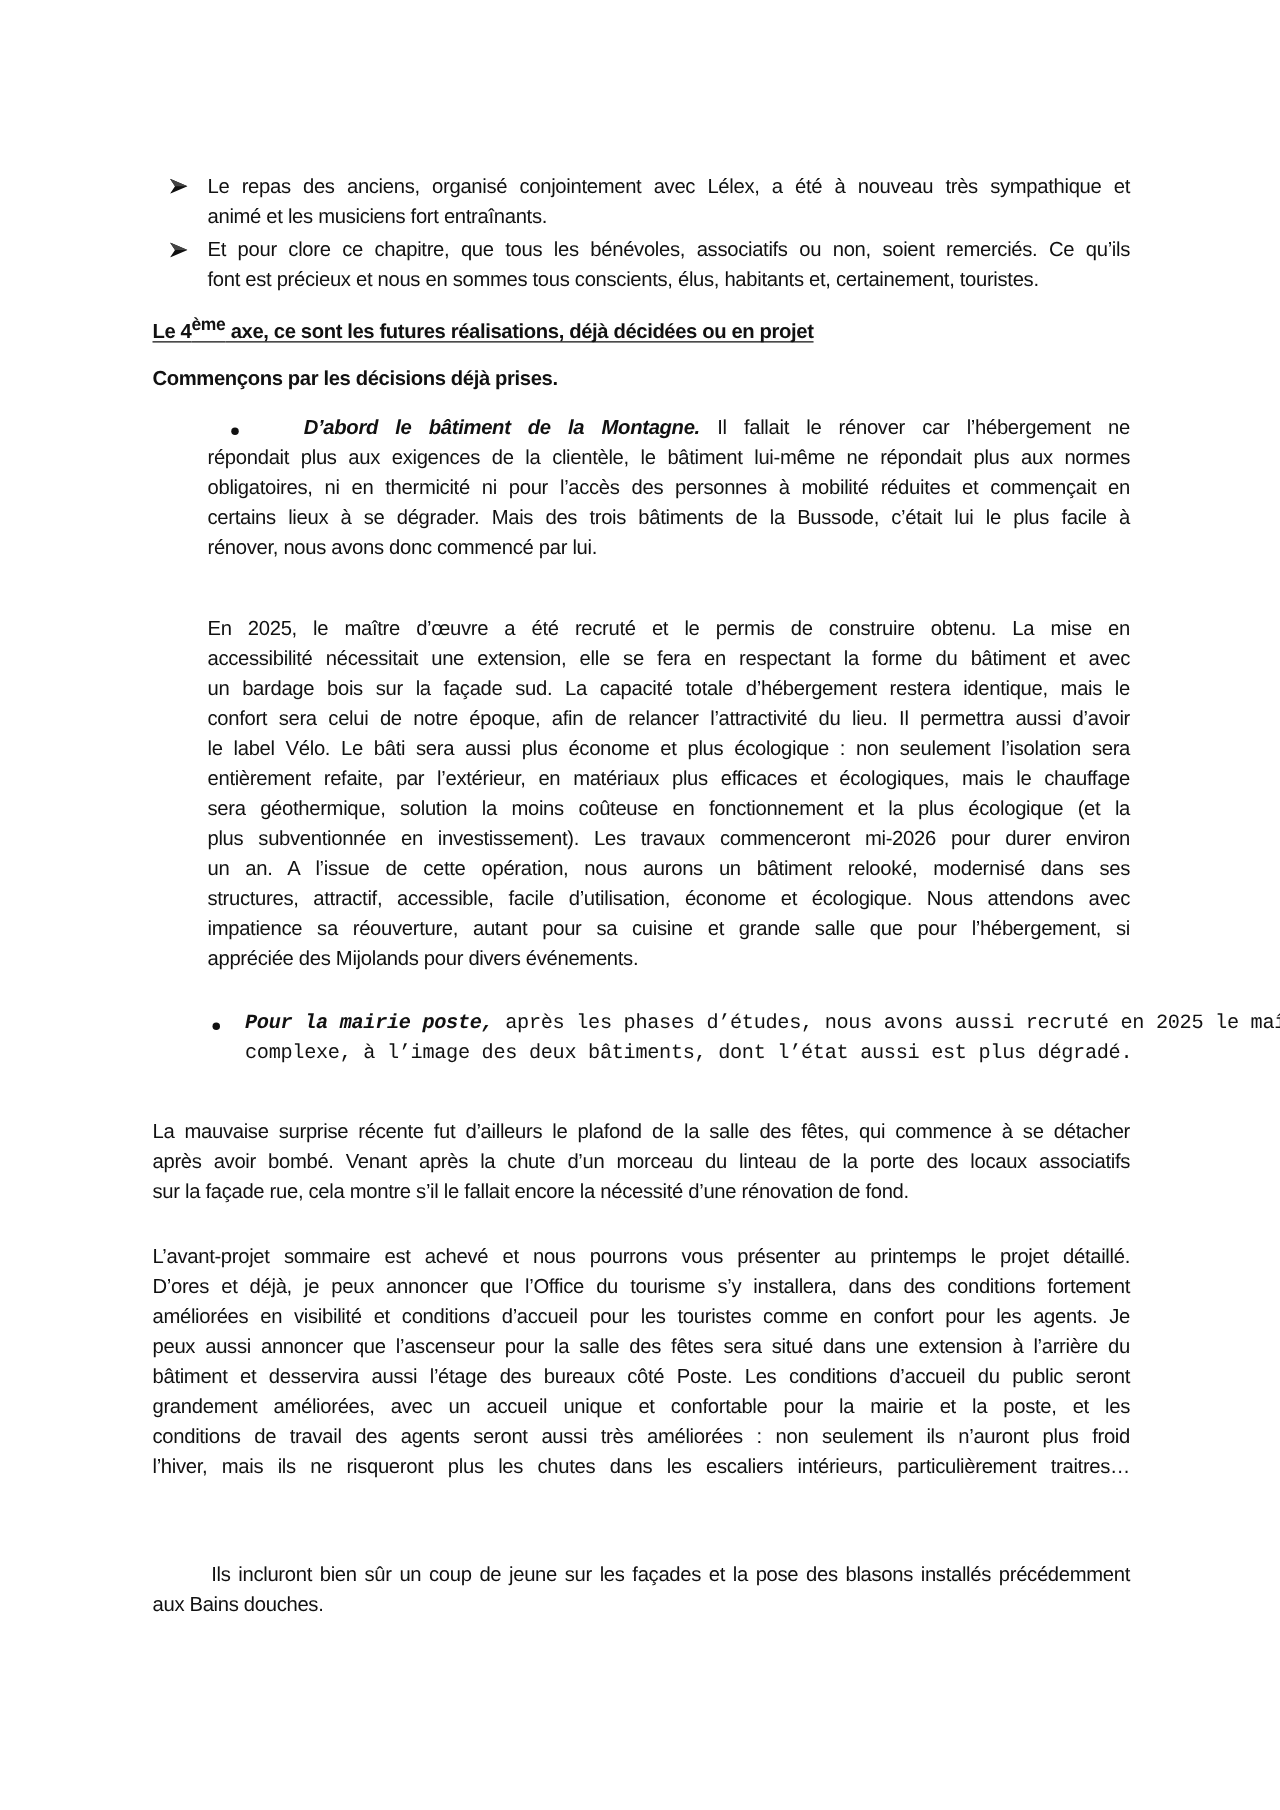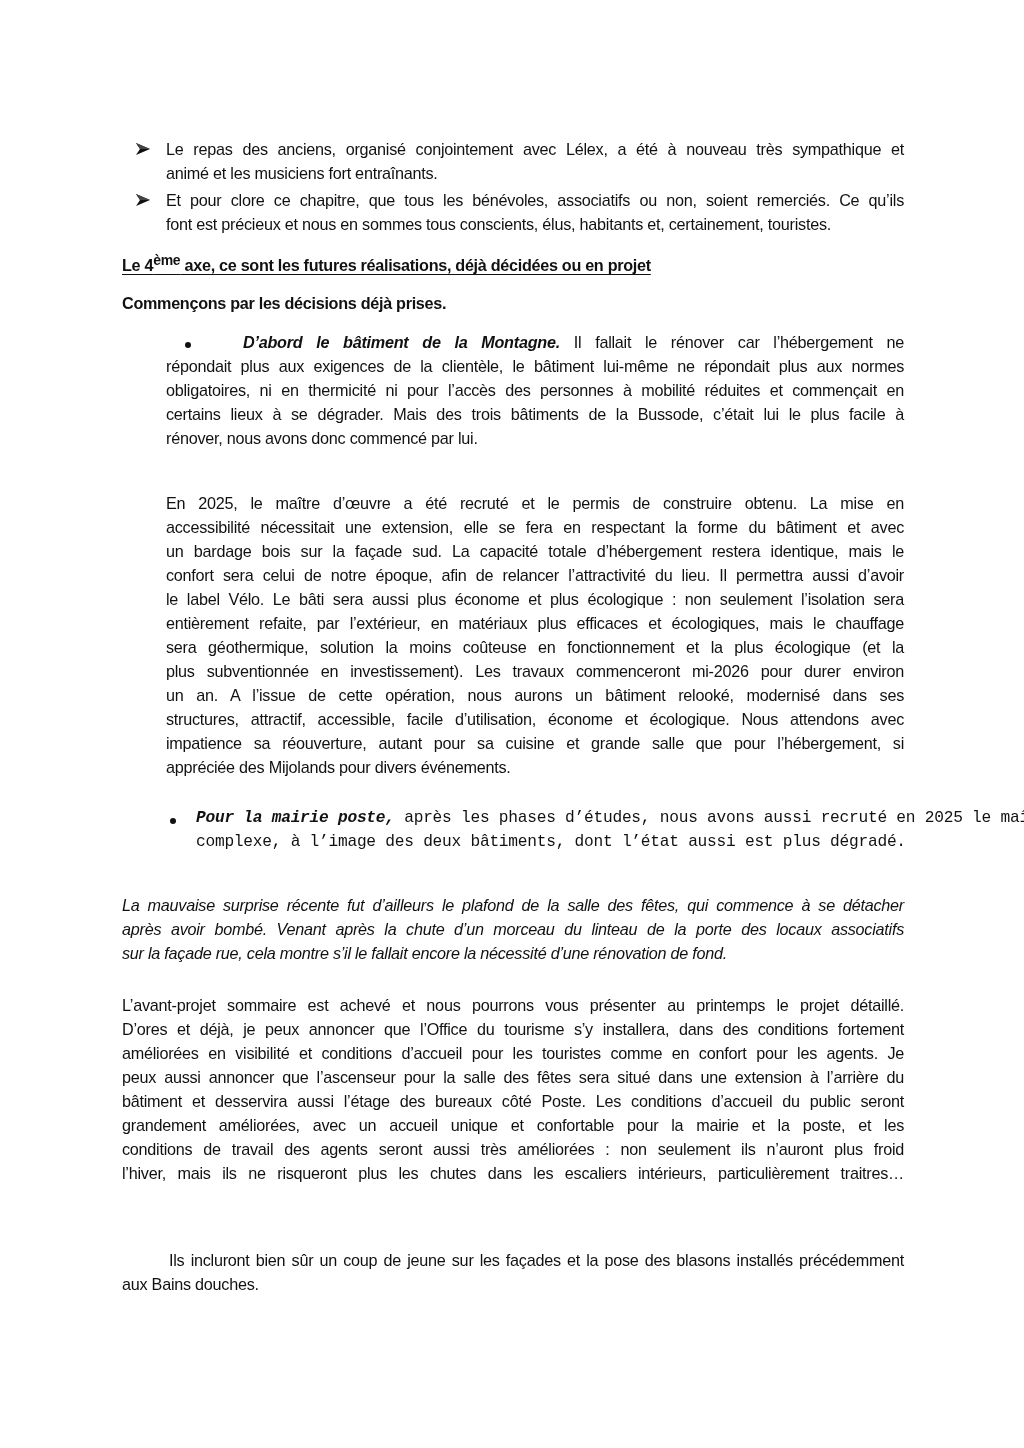--- a/index.html
+++ b/index.html
@@ -140,21 +140,21 @@
     <span class="line" style="word-spacing: 0px;">impatience sa réouverture, autant pour sa cuisine et grande salle que pour l’hébergement, si</span>
     <span class="line last">appréciée des Mijolands pour divers événements.</span>
   </div>
 
   <div class="bullet-dot" style="left:170px; top:802px;"></div>
   <div class="block" style="left:196px; top:790px; width:708px;font-family:Liberation Mono, monospace;">
     <span class="line" style="word-spacing: 0px;"><span class="bi">Pour la mairie poste,</span><span> après les phases d’études, nous avons aussi recruté en 2025 le maître</span></span>
     <span class="line last">complexe, à l’image des deux bâtiments, dont l’état aussi est plus dégradé.</span>
   </div>
 
-  <div class="block" style="left:122px; top:877px; width:782px;font-style:italic;">
+  <div class="block" style="left:122px; top:877px; width:782px;">
     <span class="line" style="word-spacing: 0px;">La mauvaise surprise récente fut d’ailleurs le plafond de la salle des fêtes, qui commence à se détacher</span>
     <span class="line" style="word-spacing: 0px;">après avoir bombé. Venant après la chute d’un morceau du linteau de la porte des locaux associatifs</span>
     <span class="line last">sur la façade rue, cela montre s’il le fallait encore la nécessité d’une rénovation de fond.</span>
   </div>
 
   <div class="block" style="left:122px; top:977px; width:782px;">
     <span class="line" style="word-spacing: 0px;">L’avant-projet sommaire est achevé et nous pourrons vous présenter au printemps le projet détaillé.</span>
     <span class="line" style="word-spacing: 0px;">D’ores et déjà, je peux annoncer que l’Office du tourisme s’y installera, dans des conditions fortement</span>
     <span class="line" style="word-spacing: 0px;">améliorées en visibilité et conditions d’accueil pour les touristes comme en confort pour les agents. Je</span>
     <span class="line" style="word-spacing: 0px;">peux aussi annoncer que l’ascenseur pour la salle des fêtes sera situé dans une extension à l’arrière du</span>

